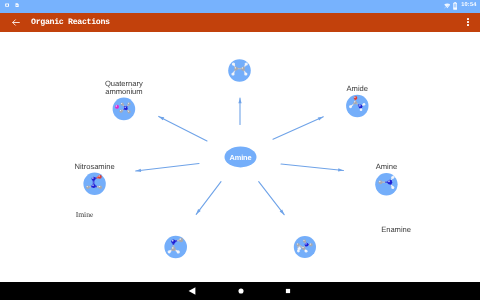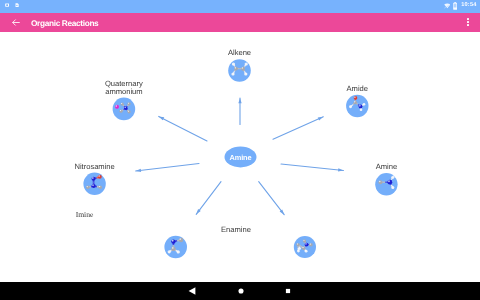--- a/index.html
+++ b/index.html
@@ -15,21 +15,21 @@
     background:#77b2fd;display:flex;align-items:flex-start;}
   .sb-left{display:flex;align-items:center;gap:5.3px;padding-left:5.4px;padding-top:2.8px;}
   .sb-right{margin-left:auto;display:flex;align-items:center;gap:2.6px;
     padding-right:3.6px;padding-top:2.1px;}
   .sb-clock{color:#ffffff;font-size:5.6px;letter-spacing:0.15px;line-height:5.6px;
     font-weight:bold;margin-left:1.6px;transform:translateZ(0);}
   .sbi{display:flex;align-items:center;}
 
   
   .toolbar{position:absolute;left:0;top:13px;width:480px;height:19px;
-    background:#ec4899;position:absolute;}
+    background:#c2410c;position:absolute;font-family:Liberation Mono, monospace;}
   .toolbar>*{position:absolute;}
   .tb-title{color:#ffffff;font-size:8.3px;font-weight:bold;letter-spacing:-0.35px;
      left:31px;top:4.7px;transform:translateZ(0);}
   .back-btn{left:11px;top:4px;width:10px;height:10px;
      display:flex !important;align-items:center;justify-content:center;}
   .overflow{right:11px;top:4px;height:10px;display:flex !important;
      flex-direction:column;align-items:center;justify-content:center;gap:1.3px;}
   .dot{width:1.7px;height:1.7px;border-radius:50%;background:#ffffff;}
 
   
@@ -284,27 +284,26 @@
             <circle cx="-5.3" cy="1.6" r="1.4" fill="url(#ag-H)"></circle>
             <circle cx="1.2" cy="4.2" r="1.4" fill="url(#ag-H)"></circle>
             <circle cx="-6.5" cy="4.1" r="1.4" fill="url(#ag-H)"></circle>
           </g>
         </g>
         <g>
           <ellipse cx="240.5" cy="125" rx="16" ry="10.4" fill="#74aefa"></ellipse>
           <text x="240.5" y="128.1" text-anchor="middle" fill="#ffffff" font-family="&quot;Liberation Sans&quot;,sans-serif" font-size="7.4" font-weight="bold" letter-spacing="-0.1">Amine</text>
         </g>
       </svg>
-  <div class="nlabel" style="left: 139.5px; width: 200px; text-align: center; top: 17.2px;">Alkene</div>
       <div class="nlabel" style="left: 257.3px; width: 200px; text-align: center; top: 52.8px;">Amide</div>
       <div class="nlabel" style="left: 23.9px; width: 200px; text-align: center; top: 47.6px;">Quaternary<br>ammonium</div>
       <div class="nlabel" style="left: -5.4px; width: 200px; text-align: center; top: 130.6px;">Nitrosamine</div>
       <div class="nlabel" style="left: 286.4px; width: 200px; text-align: center; top: 131.1px;">Amine</div>
       <div class="nlabel" style="left: 75.7px; width: 200px; text-align: left; top: 179px; font-family: Liberation Serif, serif;">Imine</div>
-      <div class="nlabel" style="left: 221px; width: 200px; text-align: left; top: 193.9px;">Enamine</div>
+      <div class="nlabel" style="left: 211px; width: 200px; text-align: right; top: 193.9px;">Enamine</div>
     </div>
 
   <div class="navbar">
     <span class="nav-slot b">
       <svg viewBox="0 0 12 12" width="12" height="12">
         <path fill="#ffffff" d="M9.4 2.2 2.6 6 9.4 9.8z"></path>
         </svg>
     </span>
     <span class="nav-slot h">
       <svg viewBox="0 0 12 12" width="12" height="12">

